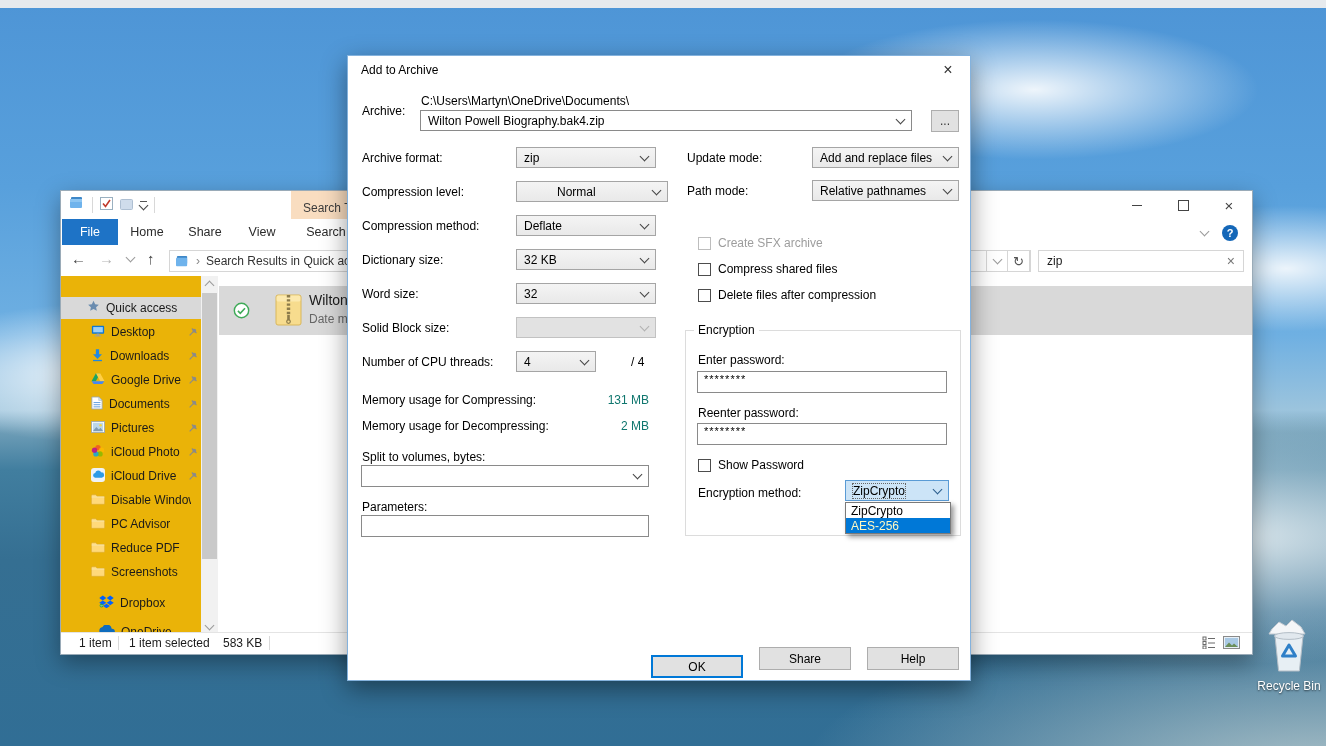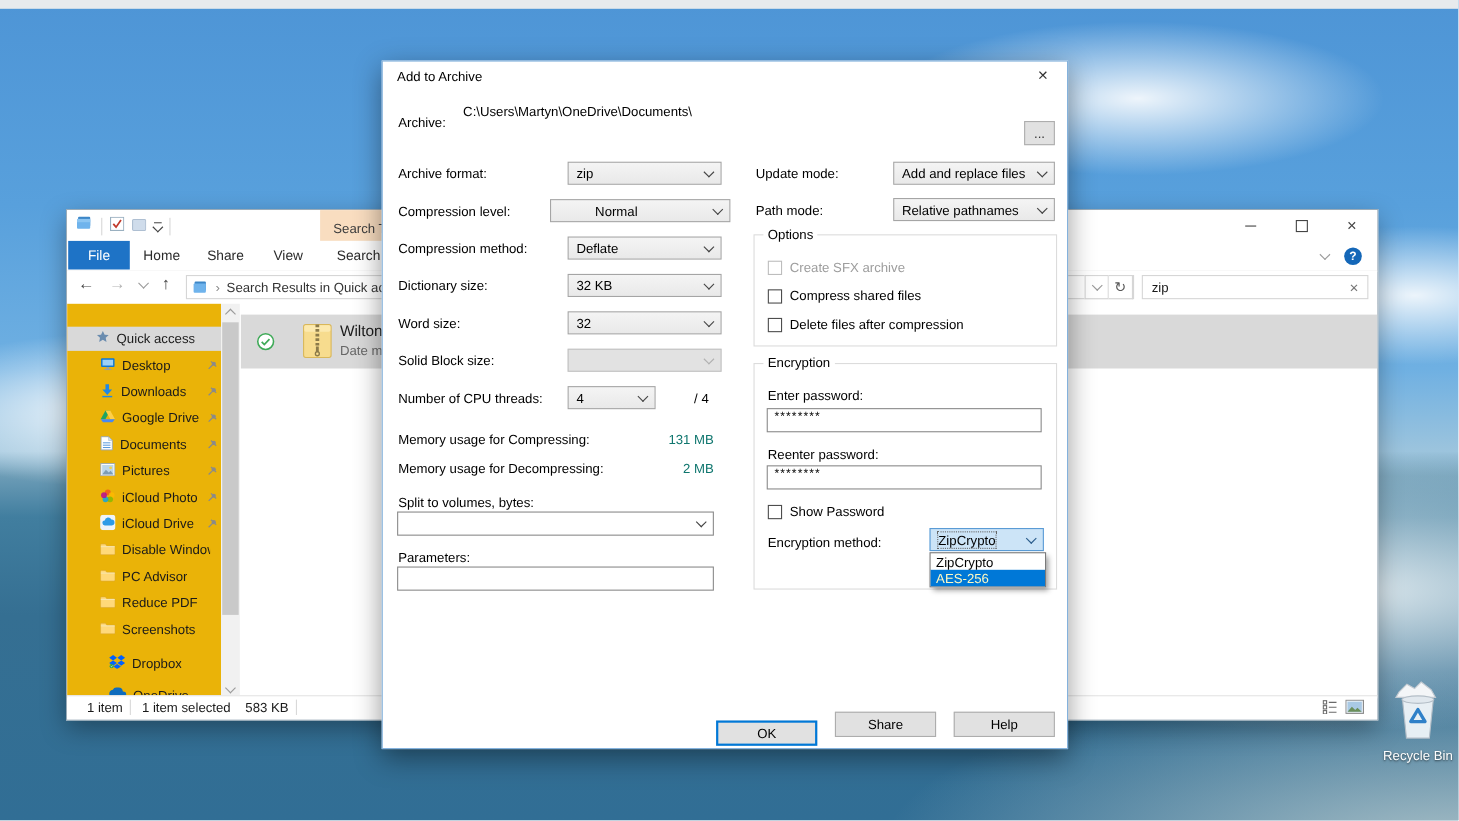--- a/index.html
+++ b/index.html
@@ -455,30 +455,34 @@
     </span>
     <div class="rbin-label">Recycle Bin</div>
   </div>
 
   <div class="dlg">
     <div class="dlg-title">Add to Archive</div>
     <div class="dlg-close">×</div>
 
     <div class="lbl" style="left:14px;top:48px;">Archive:</div>
     <div class="lbl" style="left:73px;top:38px;">C:\Users\Martyn\OneDrive\Documents\</div>
+    <div class="combo white" style="left:72px;top:54px;width:492px;">
+      <span>Wilton Powell Biography.bak4.zip</span>
+      <span class="chev"></span>
+    </div>
     <div class="browse">...</div>
 
     <div class="lbl" style="left:14px;top:95px;">Archive format:</div>
     <div class="combo" style="left:168px;top:91px;width:140px;">
       <span>zip</span>
         <span class="chev"></span>
     </div>
 
     <div class="lbl" style="left:14px;top:129px;">Compression level:</div>
-    <div class="combo" style="left:152px;top:125px;width:164px;padding-left:40px;">
+    <div class="combo" style="left:168px;top:125px;width:152px;padding-left:40px;">
       <span>Normal</span>
         <span class="chev"></span>
     </div>
 
     <div class="lbl" style="left:14px;top:163px;">Compression method:</div>
     <div class="combo" style="left:168px;top:159px;width:140px;">
       <span>Deflate</span>
         <span class="chev"></span>
     </div>
 
@@ -527,23 +531,20 @@
       <span>Add and replace files</span>
         <span class="chev"></span>
     </div>
 
     <div class="lbl" style="left:339px;top:128px;">Path mode:</div>
     <div class="combo" style="left:464px;top:124px;width:147px;">
       <span>Relative pathnames</span>
         <span class="chev"></span>
     </div>
 
-    <div class="group" style="left:337px;top:157px;width:274px;height:100px;">
-      <span class="gtitle">Options</span>
-    </div>
     <div class="cbrow" style="left:350px;top:180px;">
       <span class="cb dis"></span>
       <span class="lbl dis" style="position:static;">Create SFX archive</span>
     </div>
     <div class="cbrow" style="left:350px;top:206px;">
       <span class="cb"></span>
       <span class="lbl" style="position:static;">Compress shared files</span>
     </div>
     <div class="cbrow" style="left:350px;top:232px;">
       <span class="cb"></span>

